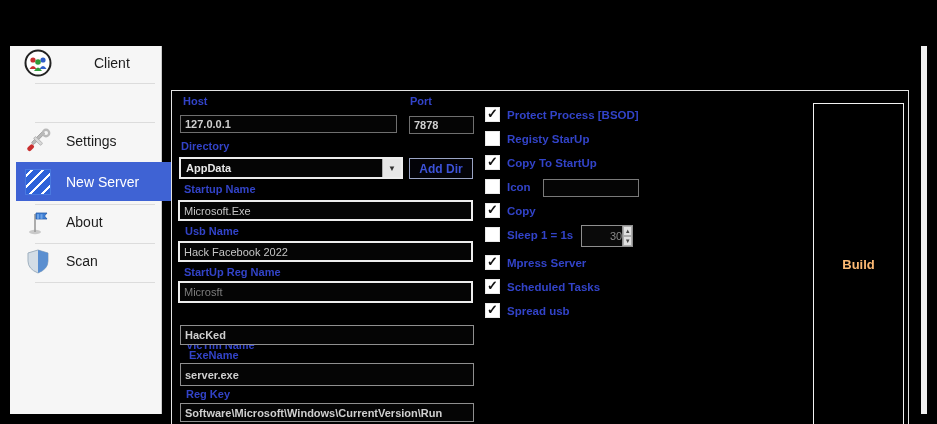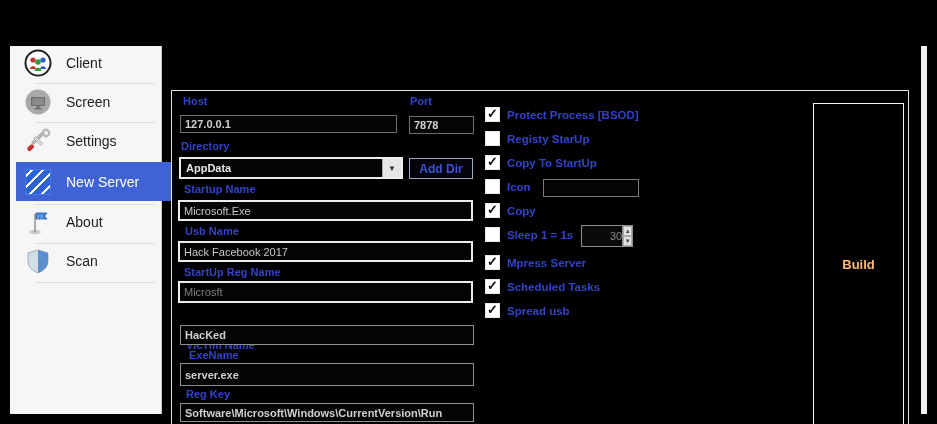--- a/index.html
+++ b/index.html
@@ -79,48 +79,36 @@
 <body>
 
 <div class="frame">
   <div class="window">
 
 
     <div class="content">
       <div class="right-strip"></div>
 
       <div class="sidebar">
-        <div class="side-item" style="top:2px;">
+        <div class="side-item" style="top:2px;gap:28px;">
           <span class="icon">
             <svg width="28" height="28" viewBox="0 0 28 28">
               <circle cx="14" cy="14" r="12.5" fill="#fff" stroke="#222" stroke-width="2"></circle>
               <circle cx="9" cy="11" r="2.6" fill="#c93030"></circle>
                 <path d="M5.5 20 q3.5 -6 7 0 z" fill="#c93030"></path>
               <circle cx="19" cy="11" r="2.6" fill="#2f5fc9"></circle>
                 <path d="M15.5 20 q3.5 -6 7 0 z" fill="#2f5fc9"></path>
               <circle cx="14" cy="13" r="2.8" fill="#2f9b38"></circle>
                 <path d="M10 22 q4 -7 8 0 z" fill="#2f9b38"></path>
             </svg>
           </span>
           <span class="lbl">Client</span>
         </div>
         <div class="divider" style="top:37px;"></div>
 
-        <div class="side-item" style="top:41px;">
-          <span class="icon">
-            <svg width="28" height="28" viewBox="0 0 28 28">
-              <circle cx="14" cy="14" r="12.5" fill="#a9a9a9"></circle>
-              <rect x="7" y="9" width="14" height="9" rx="1" fill="#6e6e6e"></rect>
-              <rect x="8.2" y="10.2" width="11.6" height="6.6" fill="#8c8c8c"></rect>
-              <rect x="12.5" y="18" width="3" height="2" fill="#6e6e6e"></rect>
-              <rect x="10.5" y="20" width="7" height="1.5" fill="#6e6e6e"></rect>
-            </svg>
-          </span>
-          <span class="lbl">Screen</span>
-        </div>
         <div class="divider" style="top:76px;"></div>
 
         <div class="side-item" style="top:80px;">
           <span class="icon">
             <svg width="28" height="28" viewBox="0 0 28 28">
               <rect x="12.6" y="3" width="3" height="16" rx="1" transform="rotate(45 14 11)" fill="#b9b9b9" stroke="#8a8a8a" stroke-width="0.6"></rect>
               <circle cx="22" cy="6" r="3.2" fill="none" stroke="#b9b9b9" stroke-width="2.4"></circle>
               <rect x="12.6" y="9" width="3" height="10" rx="1" transform="rotate(-45 14 14)" fill="#d8d8d8" stroke="#9a9a9a" stroke-width="0.6"></rect>
               <rect x="5" y="17" width="4.5" height="7.5" rx="2" transform="rotate(45 7 20)" fill="#c92f2f"></rect>
             </svg>
@@ -175,21 +163,21 @@
         <div class="dropdown" style="left:7px; top:66px; width:224px; height:22px;">
           <span class="dd-value">AppData</span>
           <span class="dd-btn">▼</span>
         </div>
         <div class="adddir-btn" style="left:237px; top:67px; width:64px; height:21px;">Add Dir</div>
 
         <span class="flabel" style="left:12px; top:92px;">Startup Name</span>
         <div class="tinput b-white t-light" style="left:6px; top:109px; width:295px; height:21px;">Microsoft.Exe</div>
 
         <span class="flabel" style="left:13px; top:134px;">Usb Name</span>
-        <div class="tinput b-white t-light" style="left:6px; top:150px; width:295px; height:21px;">Hack Facebook 2017</div>
+        <div class="tinput b-white t-light" style="left:6px; top:150px; width:295px; height:21px;">Hack Facebook 2022</div>
 
         <span class="flabel" style="left:12px; top:175px;">StartUp Reg Name</span>
         <div class="tinput b-white t-muted" style="left:6px; top:190px; width:295px; height:22px;">Microsft</div>
 
         <span class="flabel" style="left:14px; top:217px;margin-top:31px;">VicTim Name</span>
         <div class="tinput b-mid" style="left:8px; top:234px; width:294px; height:20px;">HacKed</div>
 
         <span class="flabel" style="left:17px; top:258px;">ExeName</span>
         <div class="tinput b-mid" style="left:8px; top:272px; width:294px; height:23px;text-align:right;">server.exe</div>
 

